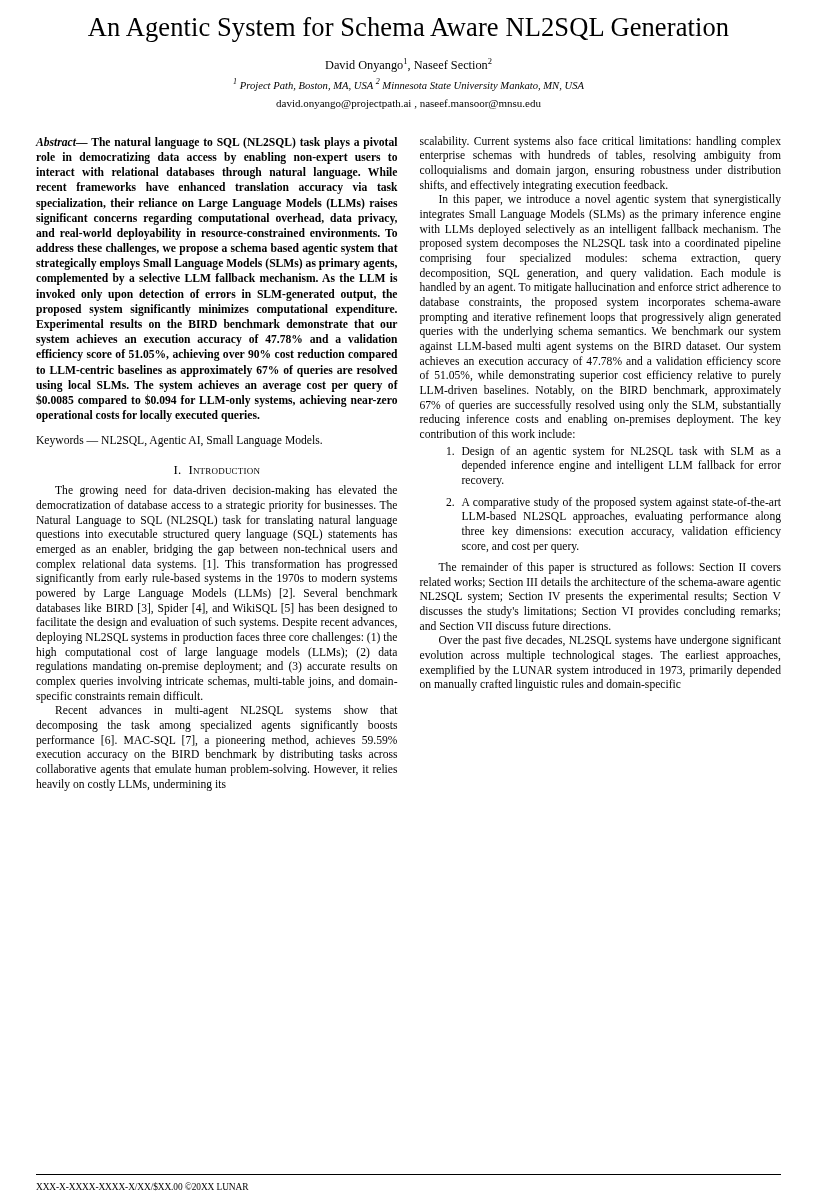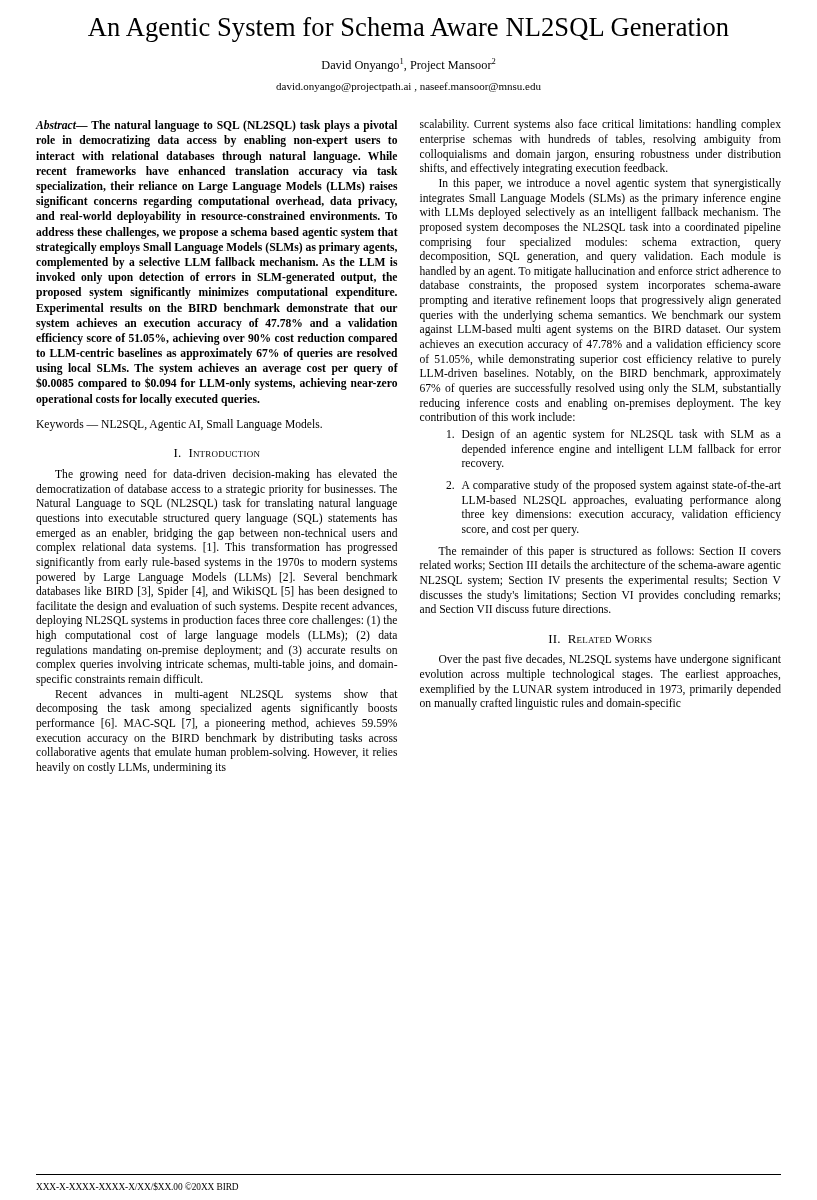--- a/index.html
+++ b/index.html
@@ -110,23 +110,26 @@
   }
 </style>
 </head>
 <body>
 
 <div class="page">
 
   <h1 class="title">An Agentic System for Schema Aware NL2SQL Generation</h1>
 
   <div class="authors">
-    <span>David Onyango</span><sup>1</sup>, <span>Project Mansoor</span><sup>2</sup>
+    <span>David Onyango</span><sup>1</sup>, <span>Naseef Section</span><sup>2</sup>
   </div>
 
+  <div class="affil">
+    <sup>1</sup> <span>Project Path, Boston, MA, USA</span> <sup>2</sup> <span>Minnesota State University Mankato, MN, USA</span>
+  </div>
 
   <div class="emails">david.onyango@projectpath.ai , naseef.mansoor@mnsu.edu</div>
 
   <div class="columns">
 
     <div class="col">
       <p class="abstract"><span class="lead">Abstract—</span><span> The natural language to SQL (NL2SQL) task plays a pivotal role in democratizing data access by enabling non-expert users to interact with relational databases through natural language. While recent frameworks have enhanced translation accuracy via task specialization, their reliance on Large Language Models (LLMs) raises significant concerns regarding computational overhead, data privacy, and real-world deployability in resource-constrained environments. To address these challenges, we propose a schema based agentic system that strategically employs Small Language Models (SLMs) as primary agents, complemented by a selective LLM fallback mechanism. As the LLM is invoked only upon detection of errors in SLM-generated output, the proposed system significantly minimizes computational expenditure. Experimental results on the BIRD benchmark demonstrate that our system achieves an execution accuracy of 47.78% and a validation efficiency score of 51.05%, achieving over 90% cost reduction compared to LLM-centric baselines as approximately 67% of queries are resolved using local SLMs. The system achieves an average cost per query of $0.0085 compared to $0.094 for LLM-only systems, achieving near-zero operational costs for locally executed queries.</span></p>
 
       <p class="keywords">Keywords — NL2SQL, Agentic AI, Small Language Models.</p>
 
@@ -142,23 +145,20 @@
       <p>scalability. Current systems also face critical limitations: handling complex enterprise schemas with hundreds of tables, resolving ambiguity from colloquialisms and domain jargon, ensuring robustness under distribution shifts, and effectively integrating execution feedback.</p>
       <p class="indent">In this paper, we introduce a novel agentic system that synergistically integrates Small Language Models (SLMs) as the primary inference engine with LLMs deployed selectively as an intelligent fallback mechanism. The proposed system decomposes the NL2SQL task into a coordinated pipeline comprising four specialized modules: schema extraction, query decomposition, SQL generation, and query validation. Each module is handled by an agent. To mitigate hallucination and enforce strict adherence to database constraints, the proposed system incorporates schema-aware prompting and iterative refinement loops that progressively align generated queries with the underlying schema semantics. We benchmark our system against LLM-based multi agent systems on the BIRD dataset. Our system achieves an execution accuracy of 47.78% and a validation efficiency score of 51.05%, while demonstrating superior cost efficiency relative to purely LLM-driven baselines. Notably, on the BIRD benchmark, approximately 67% of queries are successfully resolved using only the SLM, substantially reducing inference costs and enabling on-premises deployment. The key contribution of this work include:</p>
 
       <ol class="contrib">
         <li>Design of an agentic system for NL2SQL task with SLM as a depended inference engine and intelligent LLM fallback for error recovery.</li>
         <li>A comparative study of the proposed system against state-of-the-art LLM-based NL2SQL approaches, evaluating performance along three key dimensions: execution accuracy, validation efficiency score, and cost per query.</li>
       </ol>
 
       <p class="indent">The remainder of this paper is structured as follows: Section II covers related works; Section III details the architecture of the schema-aware agentic NL2SQL system; Section IV presents the experimental results; Section V discusses the study's limitations; Section VI provides concluding remarks; and Section VII discuss future directions.</p>
 
-      <div class="sec-head">
-        <span class="num">II.</span><span>Related Works</span>
-      </div>
 
       <p class="indent">Over the past five decades, NL2SQL systems have undergone significant evolution across multiple technological stages. The earliest approaches, exemplified by the LUNAR system introduced in 1973, primarily depended on manually crafted linguistic rules and domain-specific</p>
     </div>
   </div>
 
   <div class="footer-rule"></div>
-  <div class="footer-note">XXX-X-XXXX-XXXX-X/XX/$XX.00 ©20XX BIRD</div>
+  <div class="footer-note">XXX-X-XXXX-XXXX-X/XX/$XX.00 ©20XX LUNAR</div>
 </div>
 
 </body></html>

